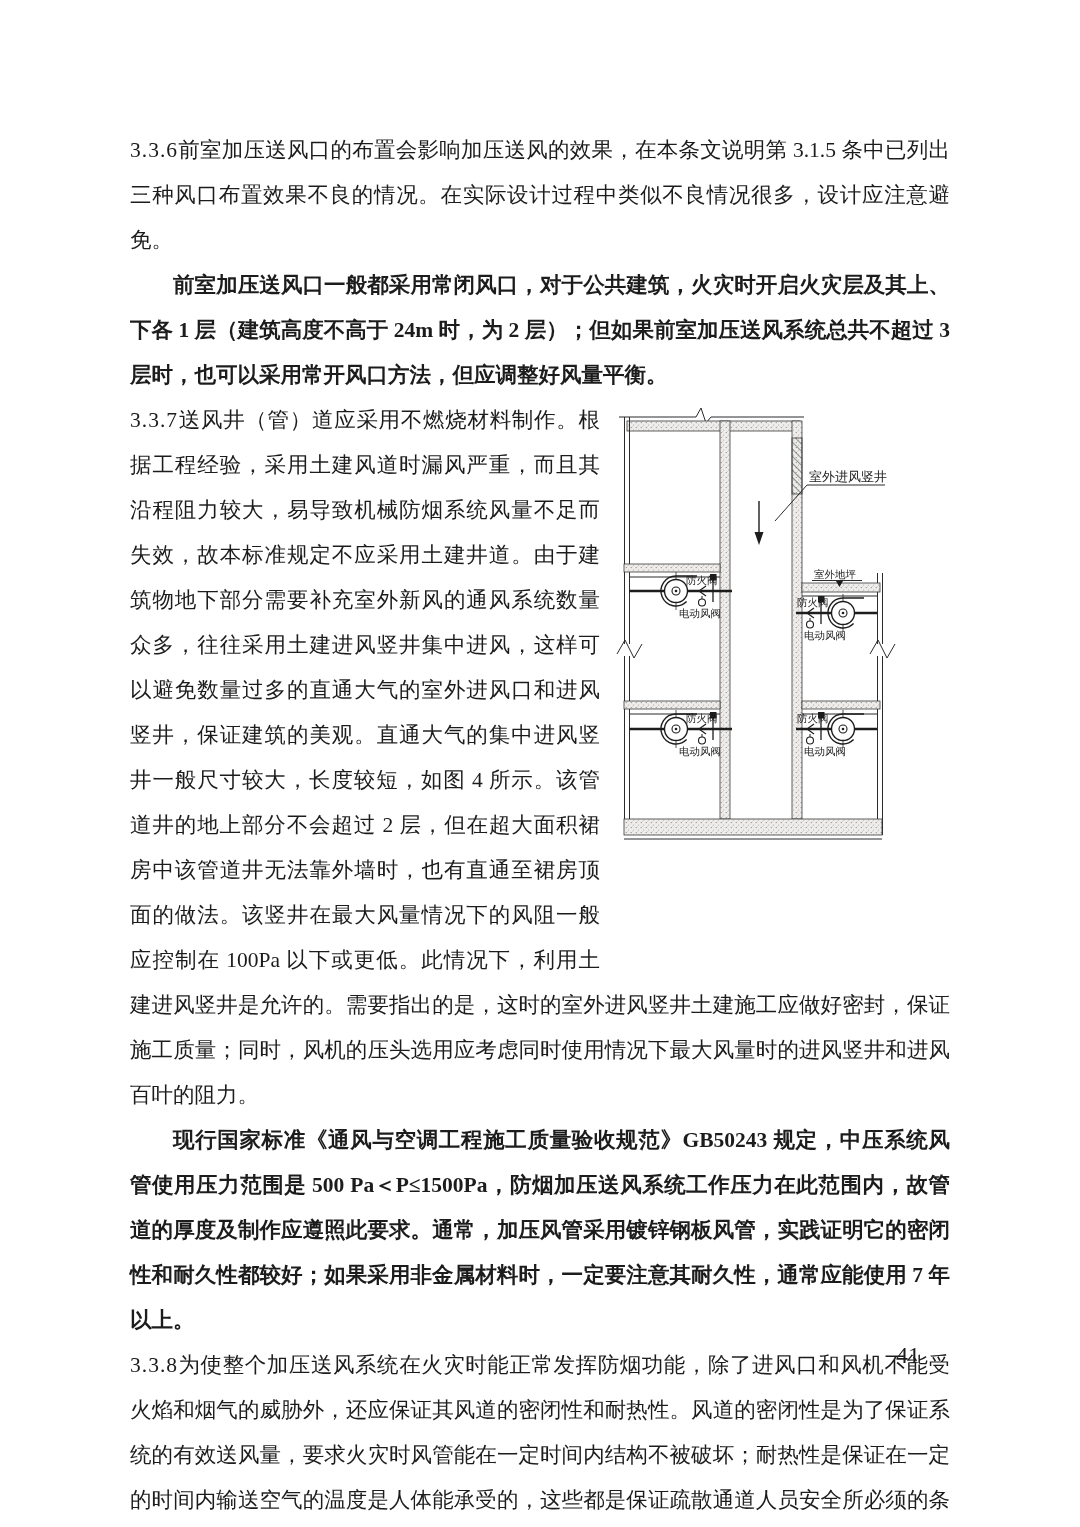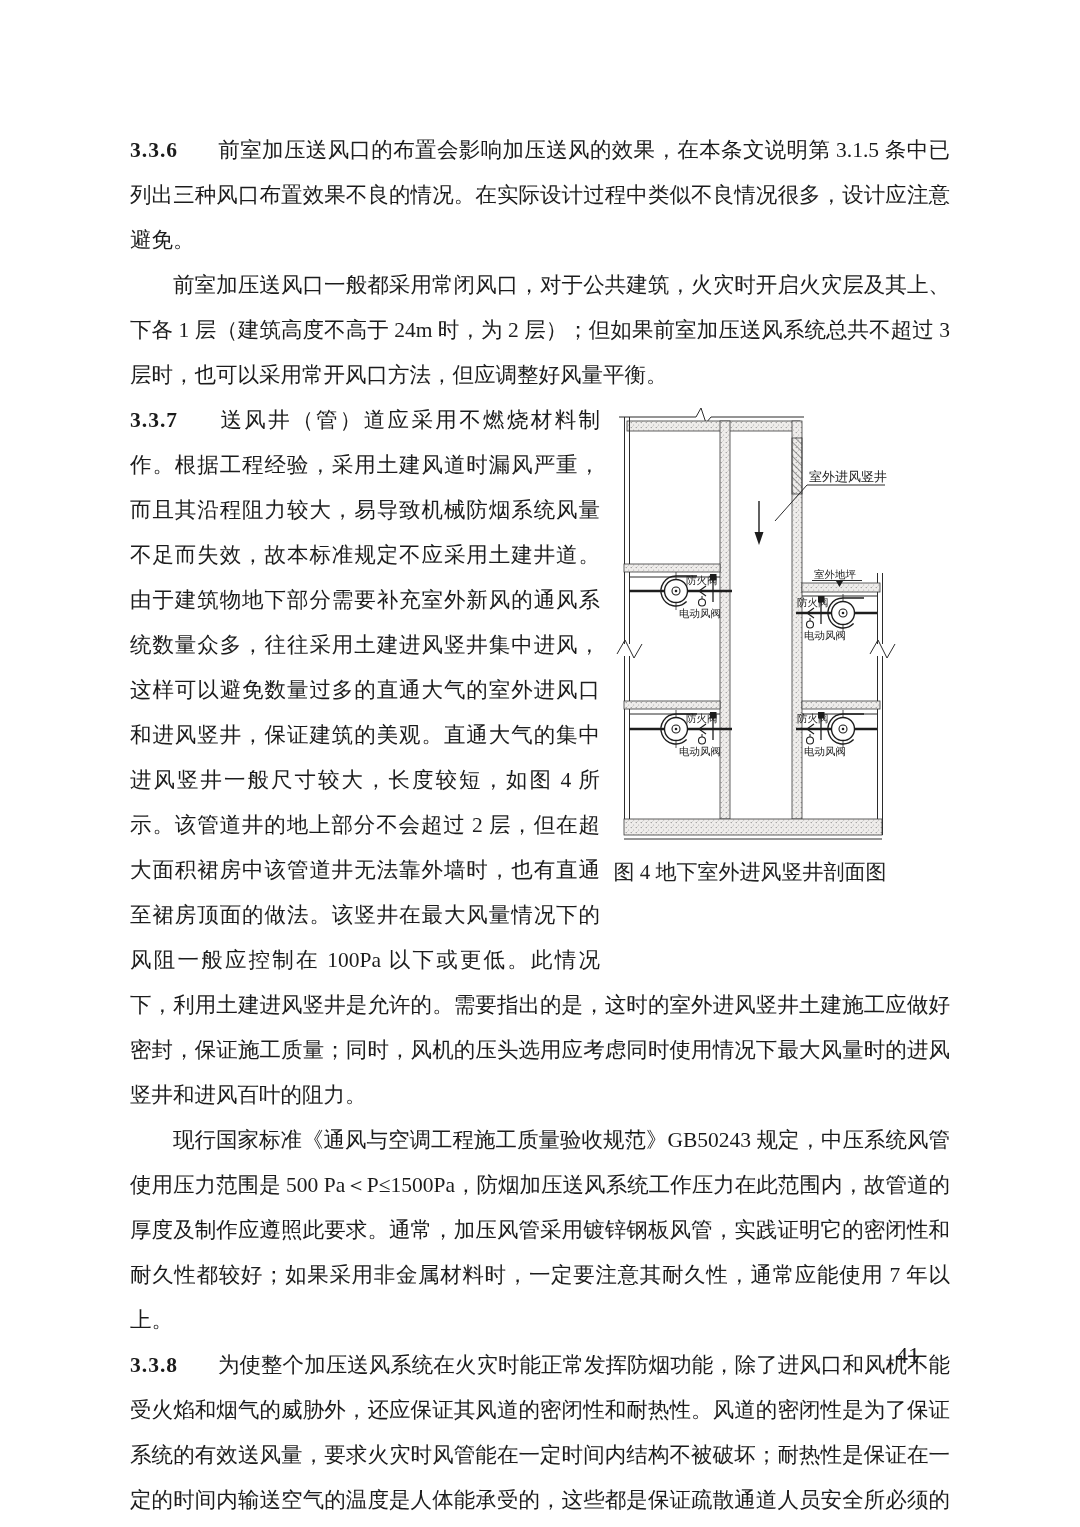--- a/index.html
+++ b/index.html
@@ -3,22 +3,22 @@
 <meta charset="utf-8">
 <style>
   html,body{margin:0;padding:0;background:#e8e8e8;}
   .page{
     position:relative;width:1080px;height:1527px;background:#ffffff;
     margin:0 auto;overflow:hidden;
     font-family:"Liberation Serif","DejaVu Serif",serif;color:#1c1c1c;
   }
   .content{position:absolute;left:130px;top:128px;width:820px;}
   p.body{margin:0;font-size:21.5px;line-height:45px;text-align:justify;text-align-last:left;}
-  p.body .num{font-weight:bold;margin-right:40px;letter-spacing:1px;}
-  p.indent{text-indent:2em;}
+  p.body .num{font-weight:normal;letter-spacing:1px;}
+  p.indent{text-indent:2em;font-weight:bold;}
   figure.fig{float:right;width:350px;height:533px;margin:8px 0 0 0;}
   .figcap{font-size:21px;width:300px;text-align:center;margin-top:8px;color:#222;}
   .pagenum{position:absolute;left:896px;top:1340px;font-size:24px;line-height:30px;}
   svg .ln{stroke:#2b2b2b;stroke-width:1;fill:none;}
   svg .thick{stroke:#1d1d1d;stroke-width:2.4;fill:none;}
   svg .wall{stroke:#3a3a3a;stroke-width:0.8;}
   svg text{font-family:"Liberation Serif","DejaVu Serif",serif;fill:#1d1d1d;}
   svg .lbl-s{font-size:10.5px;}
   svg .lbl-m{font-size:13px;}
 </style>
@@ -136,21 +136,20 @@
           <line class="ln" x1="207" y1="79" x2="285" y2="79"></line>
           <text class="lbl-m" x="209" y="75">室外进风竖井</text>
         </g>
 
         <g>
           <text class="lbl-s" x="214" y="172">室外地坪</text>
           <line class="ln" x1="212" y1="174.5" x2="262" y2="174.5"></line>
           <polygon points="236,175 243,175 239.5,181" fill="#1d1d1d"></polygon>
         </g>
       </svg>
-      <figcaption class="figcap">图 4 地下室外进风竖井剖面图</figcaption>
     </figure>
 
     <p class="body"><span class="num">3.3.7</span><span>送风井（管）道应采用不燃烧材料制作。根据工程经验，采用土建风道时漏风严重，而且其沿程阻力较大，易导致机械防烟系统风量不足而失效，故本标准规定不应采用土建井道。由于建筑物地下部分需要补充室外新风的通风系统数量众多，往往采用土建进风竖井集中进风，这样可以避免数量过多的直通大气的室外进风口和进风竖井，保证建筑的美观。直通大气的集中进风竖井一般尺寸较大，长度较短，如图 4 所示。该管道井的地上部分不会超过 2 层，但在超大面积裙房中该管道井无法靠外墙时，也有直通至裙房顶面的做法。该竖井在最大风量情况下的风阻一般应控制在 100Pa 以下或更低。此情况下，利用土建进风竖井是允许的。需要指出的是，这时的室外进风竖井土建施工应做好密封，保证施工质量；同时，风机的压头选用应考虑同时使用情况下最大风量时的进风竖井和进风百叶的阻力。</span></p>
 
     <p class="body indent">现行国家标准《通风与空调工程施工质量验收规范》GB50243 规定，中压系统风管使用压力范围是 500 Pa＜P≤1500Pa，防烟加压送风系统工作压力在此范围内，故管道的厚度及制作应遵照此要求。通常，加压风管采用镀锌钢板风管，实践证明它的密闭性和耐久性都较好；如果采用非金属材料时，一定要注意其耐久性，通常应能使用 7 年以上。</p>
 
     <p class="body"><span class="num">3.3.8</span><span>为使整个加压送风系统在火灾时能正常发挥防烟功能，除了进风口和风机不能受火焰和烟气的威胁外，还应保证其风道的密闭性和耐热性。风道的密闭性是为了保证系统的有效送风量，要求火灾时风管能在一定时间内结构不被破坏；耐热性是保证在一定的时间内输送空气的温度是人体能承受的，这些都是保证疏散通道人员安全所必须的条件。在高温火焰中，常用的钢板加压风道很容易变形损坏，故要求加压送风管道设置在具有耐火 1h 性能的管道井内，并不应与其他类型的管道合用管道井。未设置在管道井内的加压送风管</span></p>
 
   </div>
 

